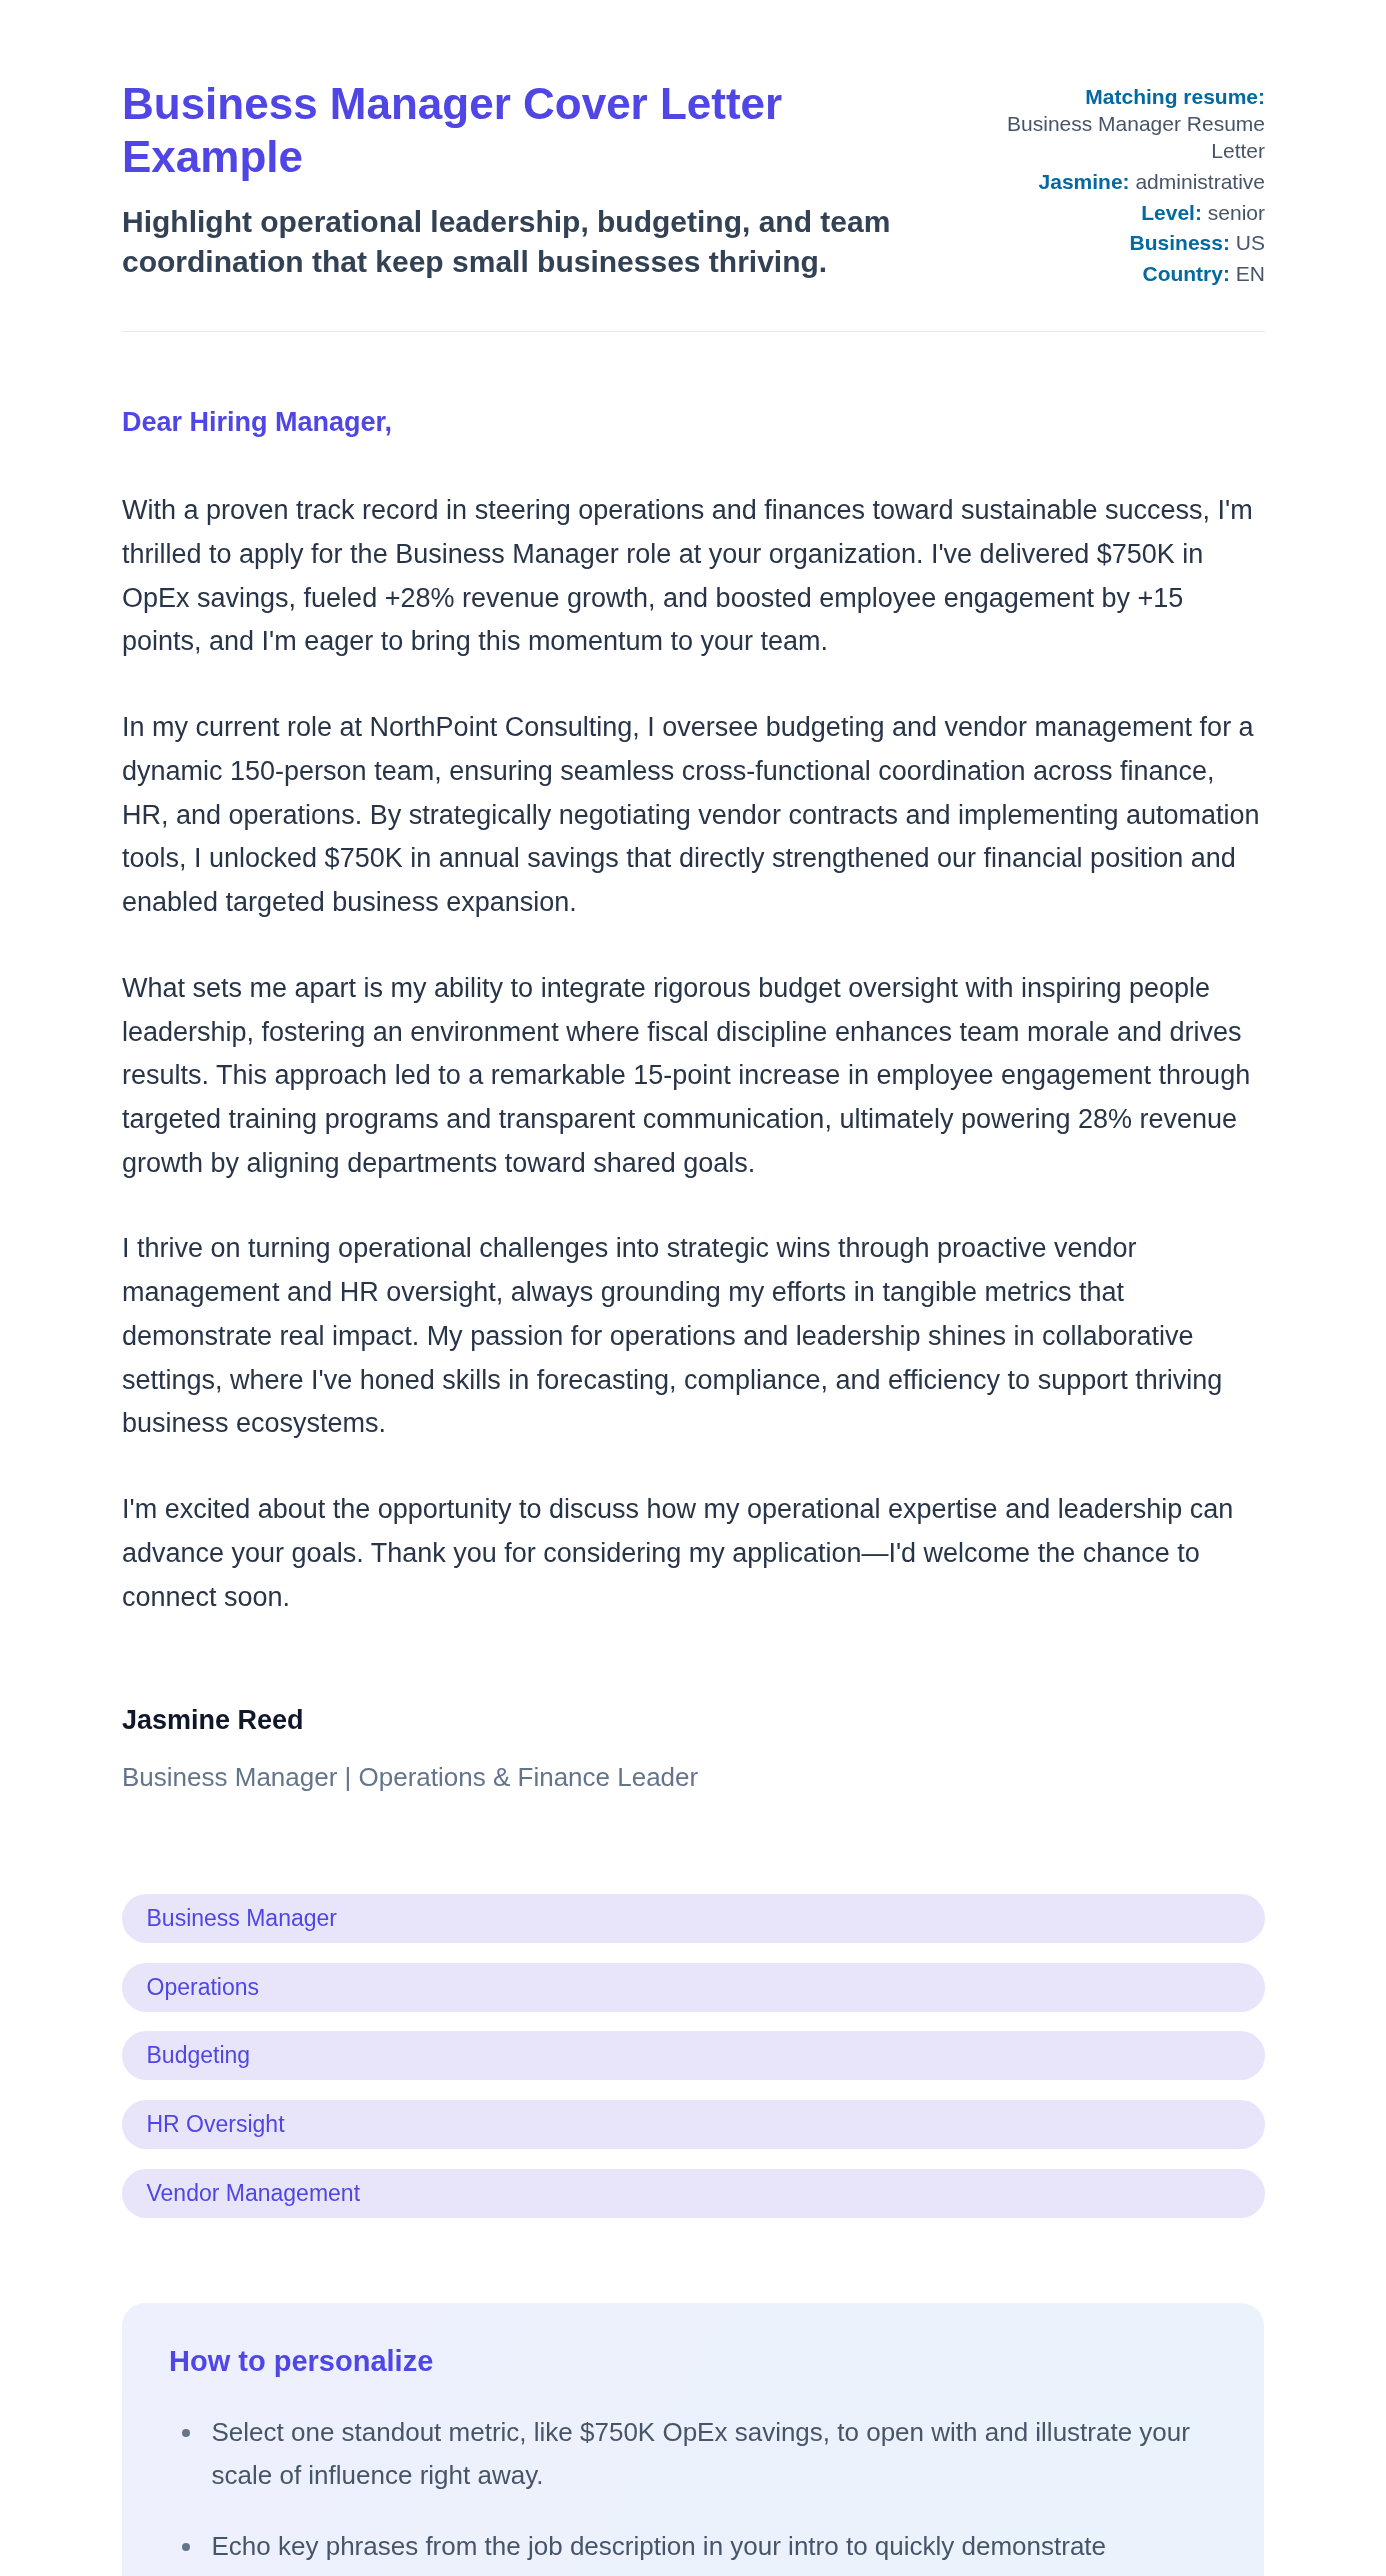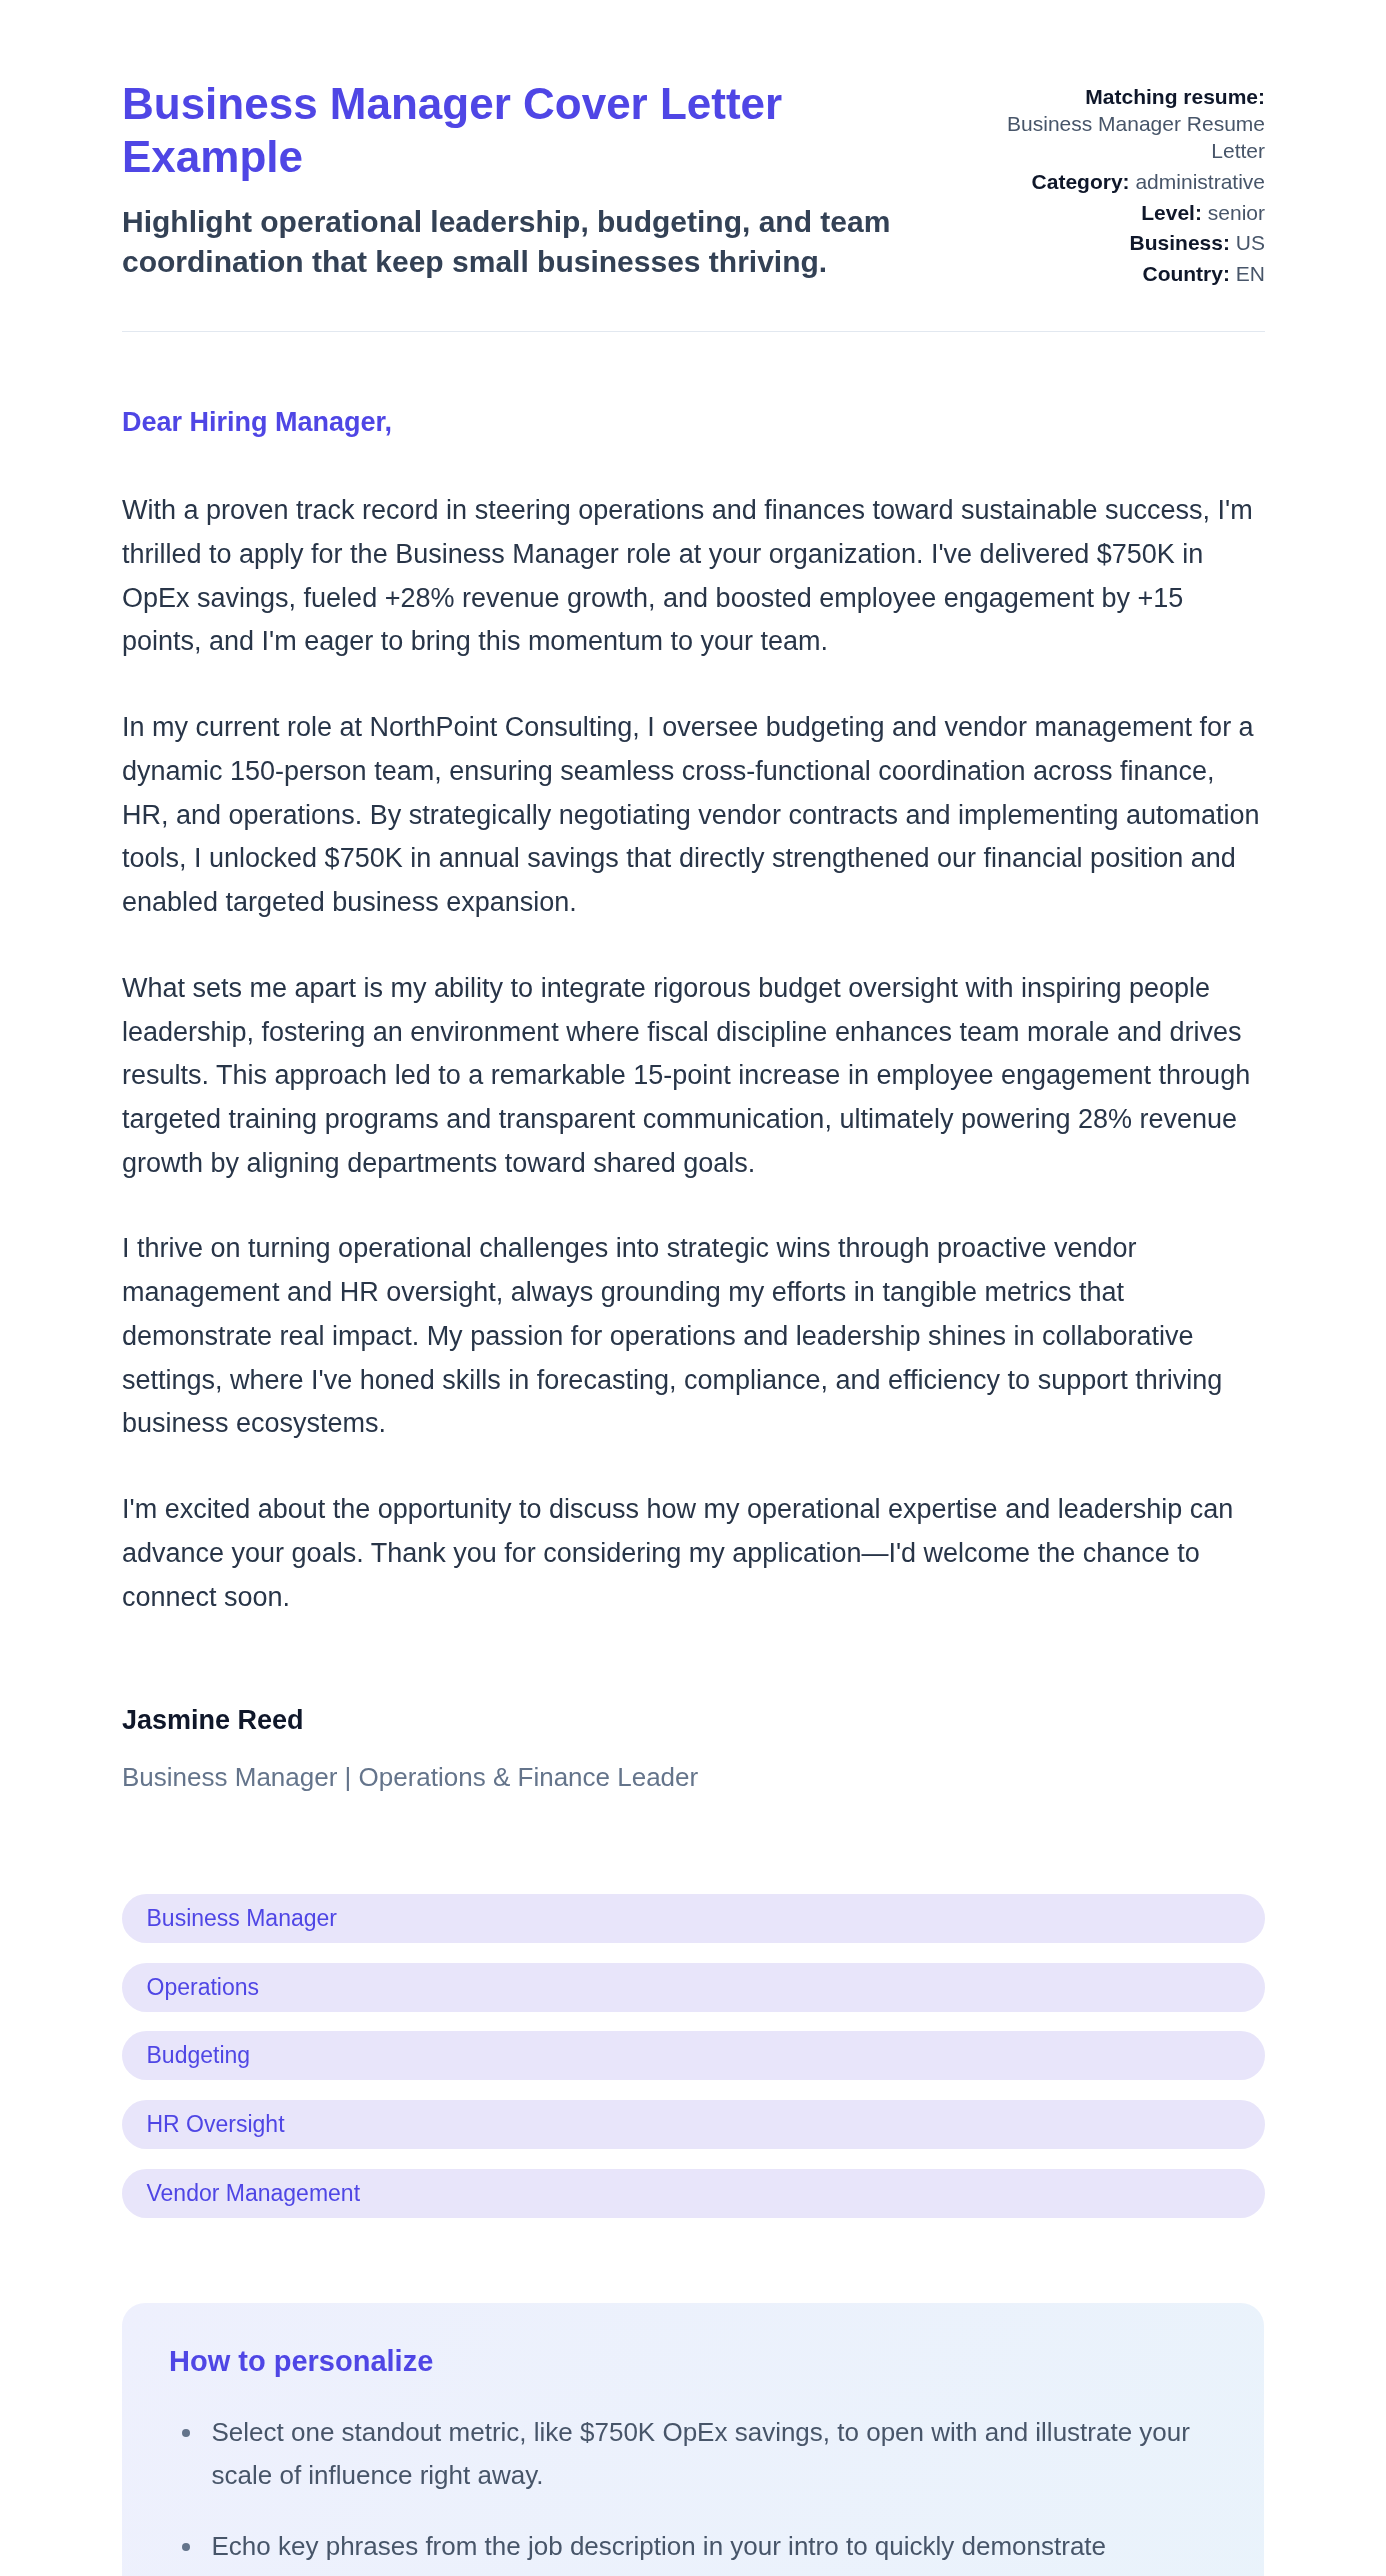--- a/index.html
+++ b/index.html
@@ -40,21 +40,21 @@
   .meta {
     width: 273px;
     flex-shrink: 0;
     text-align: right;
     font-size: 21px;
     line-height: 1.3;
     color: #475569;
     padding-top: 4.9px;
   }
   .meta-row { margin-bottom: 3.3px; }
-  .meta-label { font-weight: 700; color: #0f172a; }
+  .meta-label { font-weight: 700; color: #0369a1; }
   .meta-label.block { display: block; }
 
   .divider {
     border: none;
     border-top: 1.6px solid #e2e8f0;
     margin-top: 41px;
   }
 
   
   .letter {
@@ -137,21 +137,21 @@
     <div class="header-left">
       <h1 class="page-title">Business Manager Cover Letter Example</h1>
       <p class="page-subtitle">Highlight operational leadership, budgeting, and team coordination that keep small businesses thriving.</p>
     </div>
     <aside class="meta">
       <div class="meta-row">
         <span class="meta-label block">Matching resume:</span>
         <span class="meta-value">Business Manager Resume Letter</span>
       </div>
       <div class="meta-row">
-        <span class="meta-label">Category:</span>
+        <span class="meta-label">Jasmine:</span>
         <span class="meta-value">administrative</span>
       </div>
       <div class="meta-row">
         <span class="meta-label">Level:</span>
         <span class="meta-value">senior</span>
       </div>
       <div class="meta-row">
         <span class="meta-label">Business:</span>
         <span class="meta-value">US</span>
       </div>

